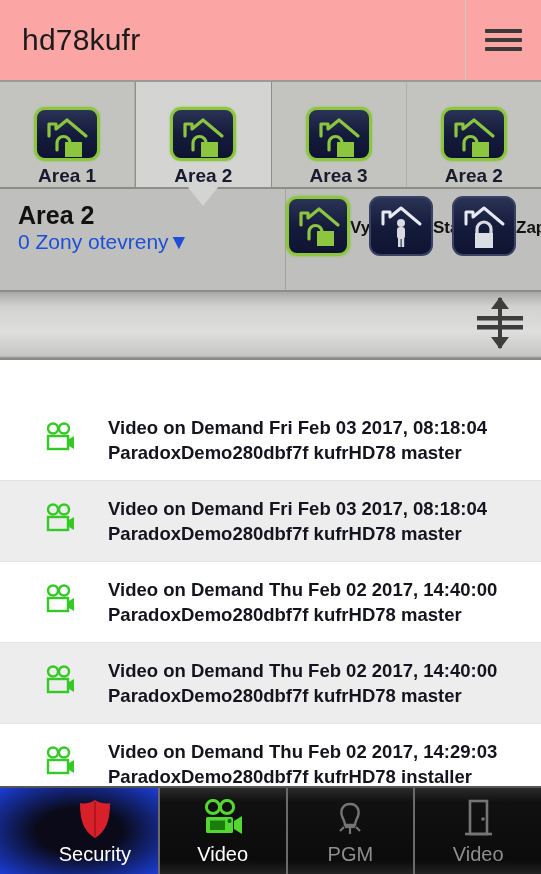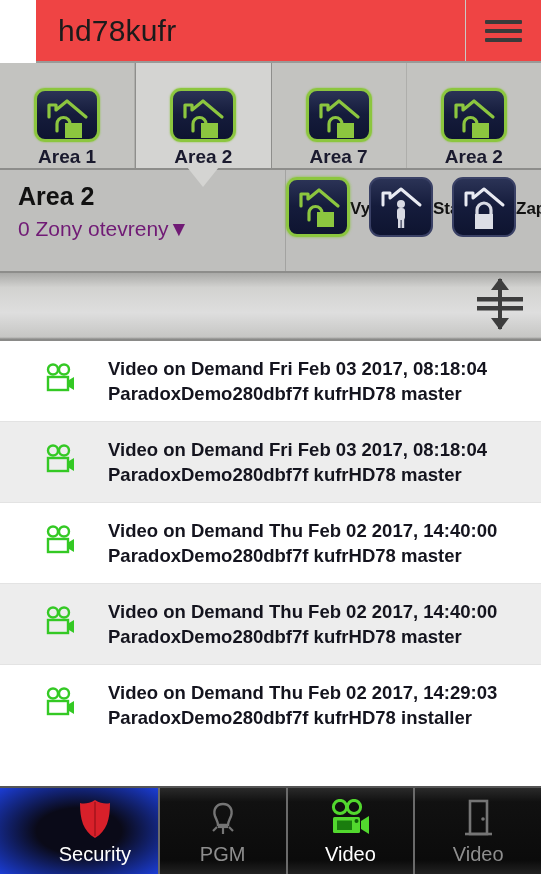--- a/index.html
+++ b/index.html
@@ -8,29 +8,28 @@
   }
   body {
     width: 541px; height: 874px;
     font-family: "Liberation Sans", sans-serif;
     overflow: hidden;
     position: relative;
   }
 
   
   .titlebar {
-    height: 63px;
-    background: #ef4444;
+    height: 82px;
+    background: #fca5a5;
     display: flex;
     align-items: center;
     justify-content: space-between;
     border-bottom: 2px solid #9a9a98;
     box-sizing: border-box;
     position: relative;
-    margin-left: 36px;
   }
   .title-text {
     font-size: 30px;
     color: #1b1b1b;
     padding-left: 22px;
     letter-spacing: 0.2px;
   }
   .menu-btn {
     width: 76px;
     height: 100%;
@@ -120,22 +119,21 @@
     padding: 12px 0 0 18px;
     flex: 1 1 auto;
   }
   .area-title {
     font-size: 25px;
     font-weight: bold;
     color: #111;
   }
   .zones-line {
     font-size: 21px;
-    color: #701a75;
-    margin-top: 6px;
+    color: #1d4ed8;
   }
   .arm-buttons {
     display: flex;
     align-items: flex-start;
     padding-right: 6px;
     border-left: 1px solid #a3a3a1;
     height: 100%;
     box-sizing: border-box;
   }
   .arm-btn {
@@ -178,20 +176,21 @@
     top: 50%;
     transform: translateY(-50%);
   }
 
   
   .event-list {
     height: 396px;
     overflow: hidden;
     background: #ffffff;
     position: relative;
+    margin-top: 40px;
   }
   .event-row {
     height: 81px;
     display: flex;
     align-items: center;
     box-sizing: border-box;
     border-bottom: 1px solid #e3e3e3;
     background: #ffffff;
     padding-left: 44px;
   }
@@ -281,21 +280,21 @@
   </div>
 
   <div class="area-tab">
     <div class="tile green-border">
       <svg width="60" height="56" viewBox="0 0 60 56">
         <path d="M12 26 L12 14 L19 14 L19 19 L30 10 L49 26" fill="none" stroke="#8cc63f" stroke-width="3.2" stroke-linejoin="round" stroke-linecap="round"></path>
         <path d="M20 40 L20 33 A6.5 6.5 0 0 1 33 33" fill="none" stroke="#8cc63f" stroke-width="3.2" stroke-linecap="round"></path>
         <rect x="28" y="32" width="17" height="15" fill="#8cc63f"></rect>
       </svg>
     </div>
-    <div class="area-label">Area 7</div>
+    <div class="area-label">Area 3</div>
   </div>
 
   <div class="area-tab">
     <div class="tile green-border">
       <svg width="60" height="56" viewBox="0 0 60 56">
         <path d="M12 26 L12 14 L19 14 L19 19 L30 10 L49 26" fill="none" stroke="#8cc63f" stroke-width="3.2" stroke-linejoin="round" stroke-linecap="round"></path>
         <path d="M20 40 L20 33 A6.5 6.5 0 0 1 33 33" fill="none" stroke="#8cc63f" stroke-width="3.2" stroke-linecap="round"></path>
         <rect x="28" y="32" width="17" height="15" fill="#8cc63f"></rect>
       </svg>
     </div>
@@ -449,49 +448,49 @@
   <div class="nav-item active">
     <div class="nav-icon">
       <svg width="40" height="44" viewBox="0 0 40 44">
         <path d="M20 3 C14 7 8 7 5 6 C5 22 8 34 20 41 C32 34 35 22 35 6 C32 7 26 7 20 3 Z" fill="#d8202a"></path>
         <path d="M20 5 C20 5 20 39 20 39" stroke="#a8151d" stroke-width="1.6"></path>
       </svg>
     </div>
     <div class="nav-label">Security</div>
   </div>
 
-  <div class="nav-item dim">
-    <div class="nav-icon">
-      <svg width="42" height="42" viewBox="0 0 42 42">
-        <path d="M21 6 C14 6 11 12 13 18 C14.5 22 16 24 16 27 L26 27 C26 24 27.5 22 29 18 C31 12 28 6 21 6 Z" fill="none" stroke="#757575" stroke-width="2.4"></path>
-        <line x1="16" y1="29" x2="26" y2="29" stroke="#757575" stroke-width="2.2"></line>
-        <line x1="11" y1="33" x2="15" y2="29" stroke="#757575" stroke-width="2.2"></line>
-        <line x1="31" y1="33" x2="27" y2="29" stroke="#757575" stroke-width="2.2"></line>
-        <line x1="21" y1="36" x2="21" y2="30" stroke="#757575" stroke-width="2.2"></line>
-      </svg>
-    </div>
-    <div class="nav-label">PGM</div>
-  </div>
-
   <div class="nav-item">
     <div class="nav-icon">
       <svg width="46" height="40" viewBox="0 0 46 40">
         <circle cx="13" cy="8" r="6.6" fill="none" stroke="#52d82e" stroke-width="3"></circle>
         <circle cx="27" cy="8" r="6.6" fill="none" stroke="#52d82e" stroke-width="3"></circle>
         <rect x="6" y="18" width="27" height="16" rx="1.5" fill="#52d82e"></rect>
         <rect x="10" y="21.5" width="15" height="9.5" fill="#1a7d0e"></rect>
         <circle cx="29.5" cy="22" r="2" fill="#0f5c08"></circle>
         <path d="M34 22 L42 17 L42 35 L34 30 Z" fill="#52d82e"></path>
       </svg>
     </div>
     <div class="nav-label">Video</div>
   </div>
 
   <div class="nav-item dim">
     <div class="nav-icon">
+      <svg width="42" height="42" viewBox="0 0 42 42">
+        <path d="M21 6 C14 6 11 12 13 18 C14.5 22 16 24 16 27 L26 27 C26 24 27.5 22 29 18 C31 12 28 6 21 6 Z" fill="none" stroke="#757575" stroke-width="2.4"></path>
+        <line x1="16" y1="29" x2="26" y2="29" stroke="#757575" stroke-width="2.2"></line>
+        <line x1="11" y1="33" x2="15" y2="29" stroke="#757575" stroke-width="2.2"></line>
+        <line x1="31" y1="33" x2="27" y2="29" stroke="#757575" stroke-width="2.2"></line>
+        <line x1="21" y1="36" x2="21" y2="30" stroke="#757575" stroke-width="2.2"></line>
+      </svg>
+    </div>
+    <div class="nav-label">PGM</div>
+  </div>
+
+  <div class="nav-item dim">
+    <div class="nav-icon">
       <svg width="38" height="44" viewBox="0 0 38 44">
         <rect x="11" y="4" width="17" height="33" fill="none" stroke="#757575" stroke-width="2.6"></rect>
         <circle cx="24" cy="22" r="1.8" fill="#757575"></circle>
         <line x1="6" y1="37" x2="33" y2="37" stroke="#757575" stroke-width="2.6"></line>
       </svg>
     </div>
     <div class="nav-label">Video</div>
   </div>
 
 </div>

